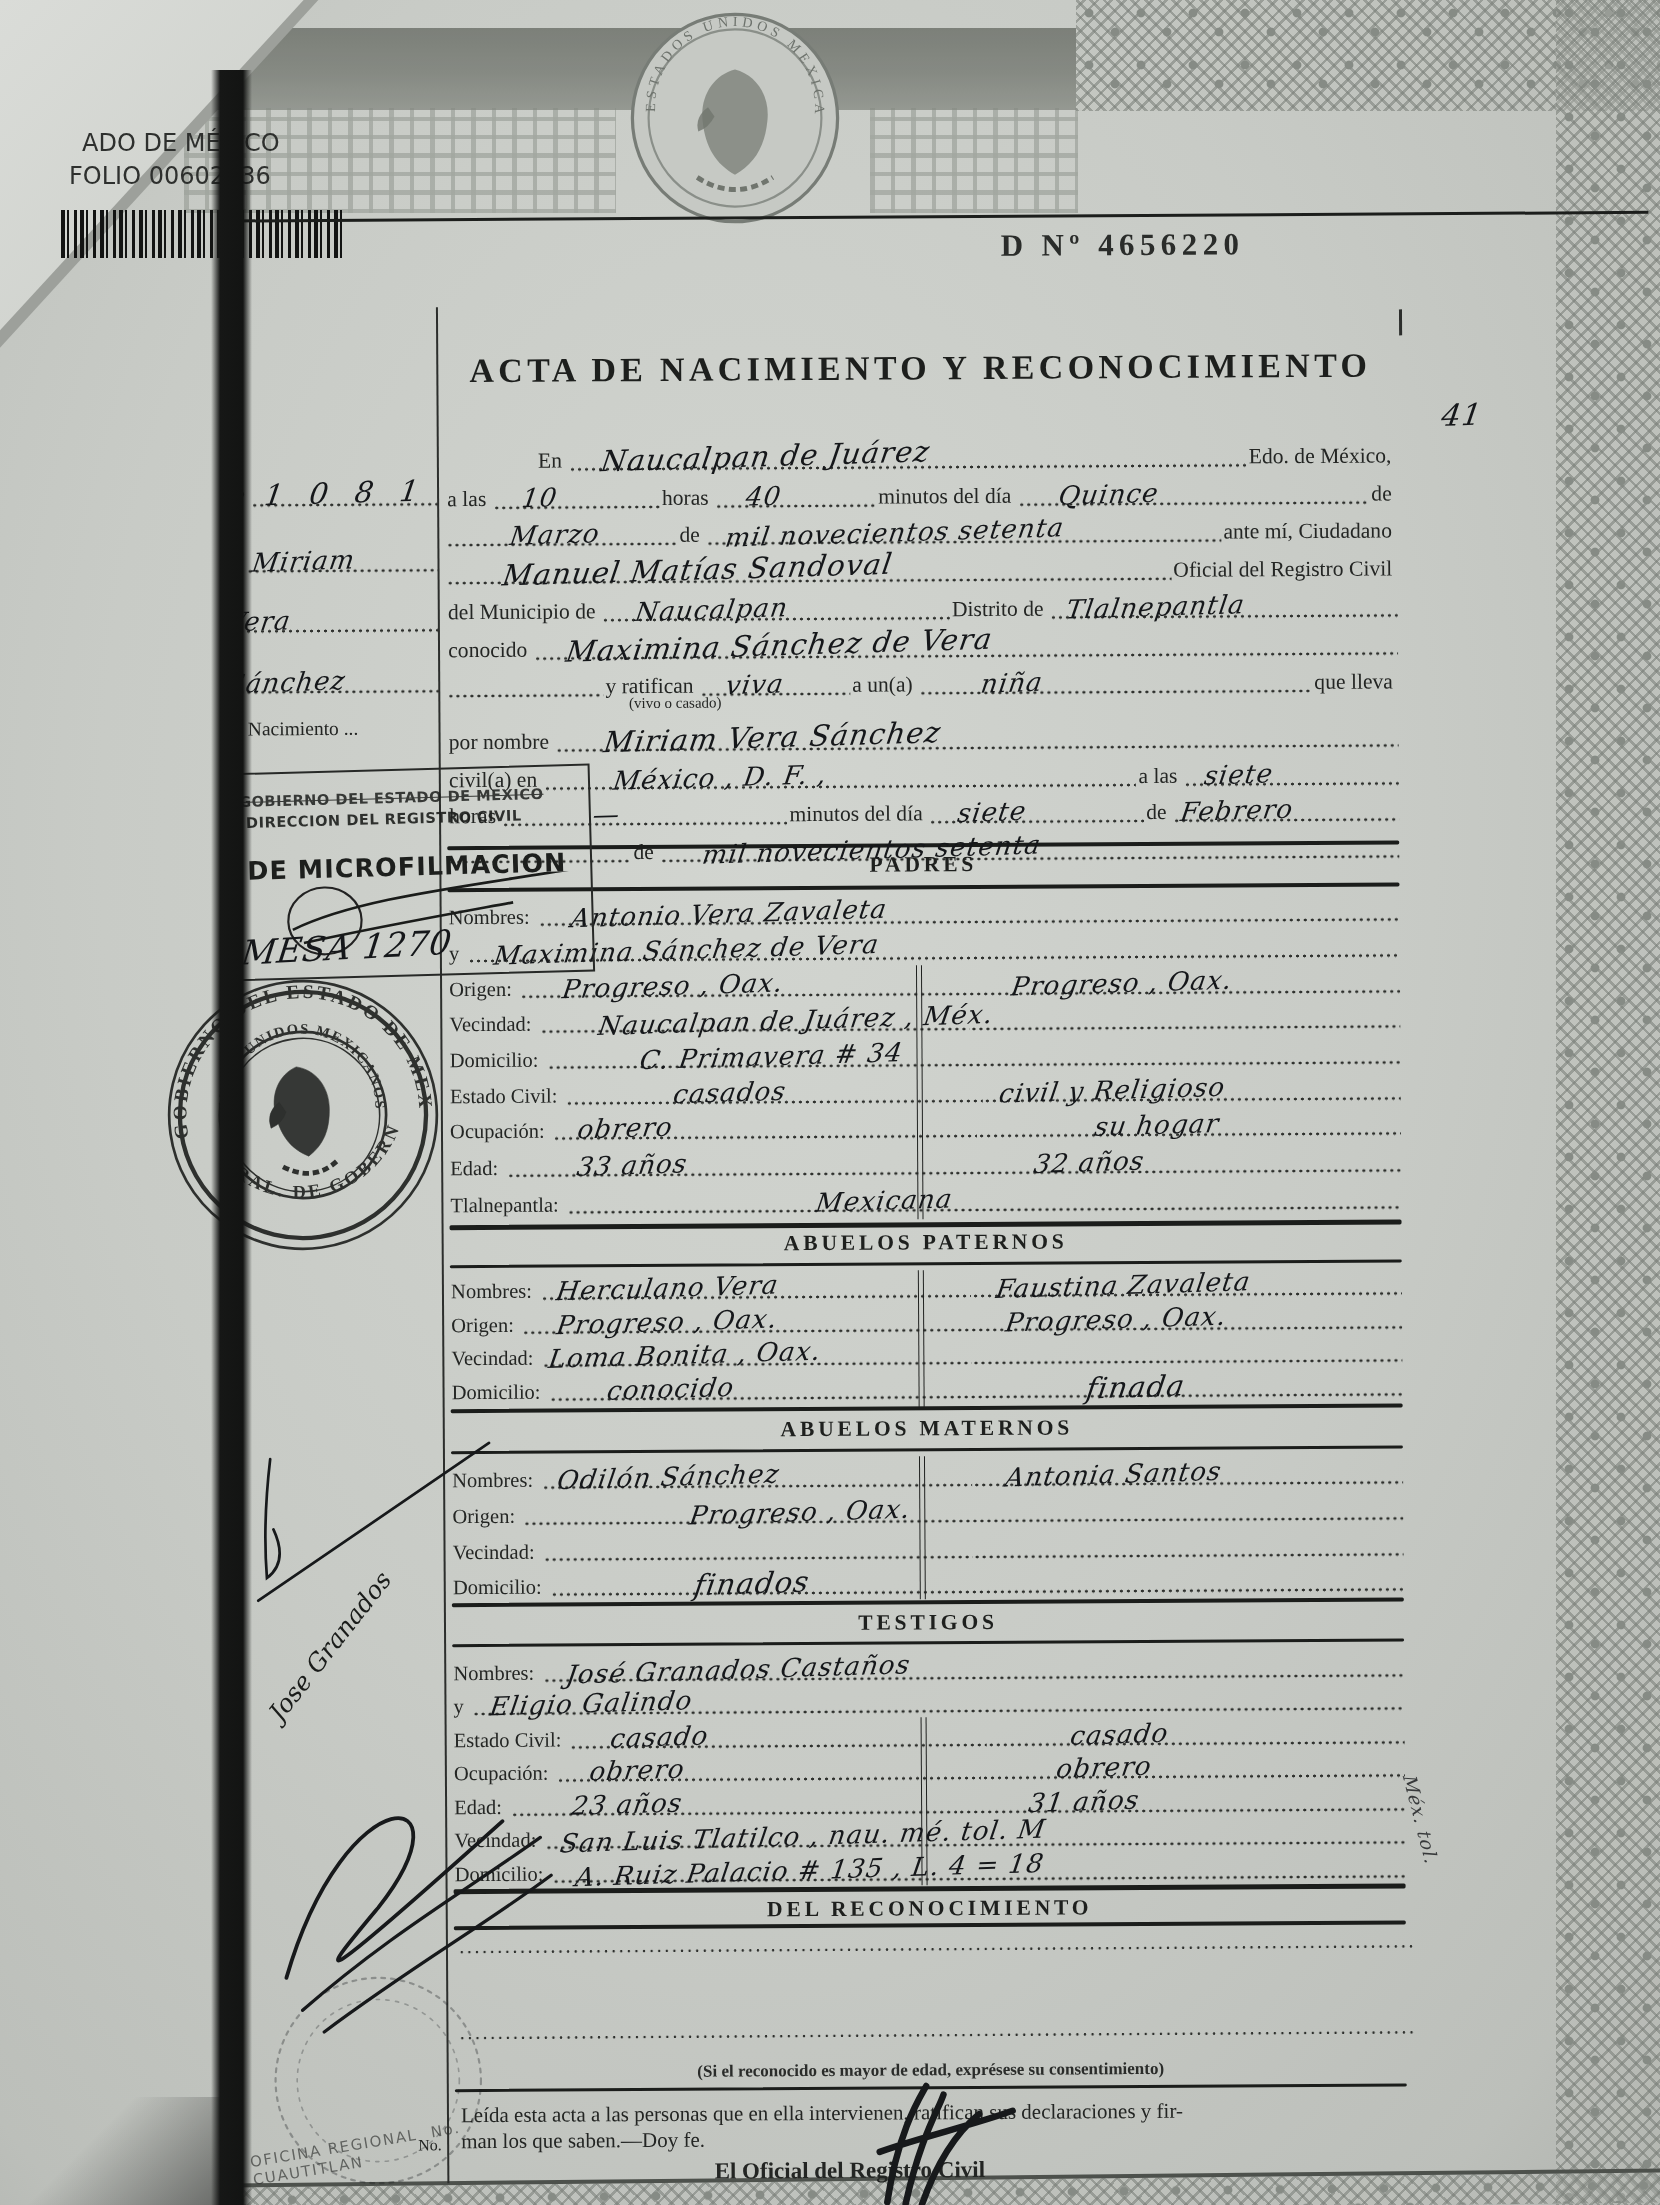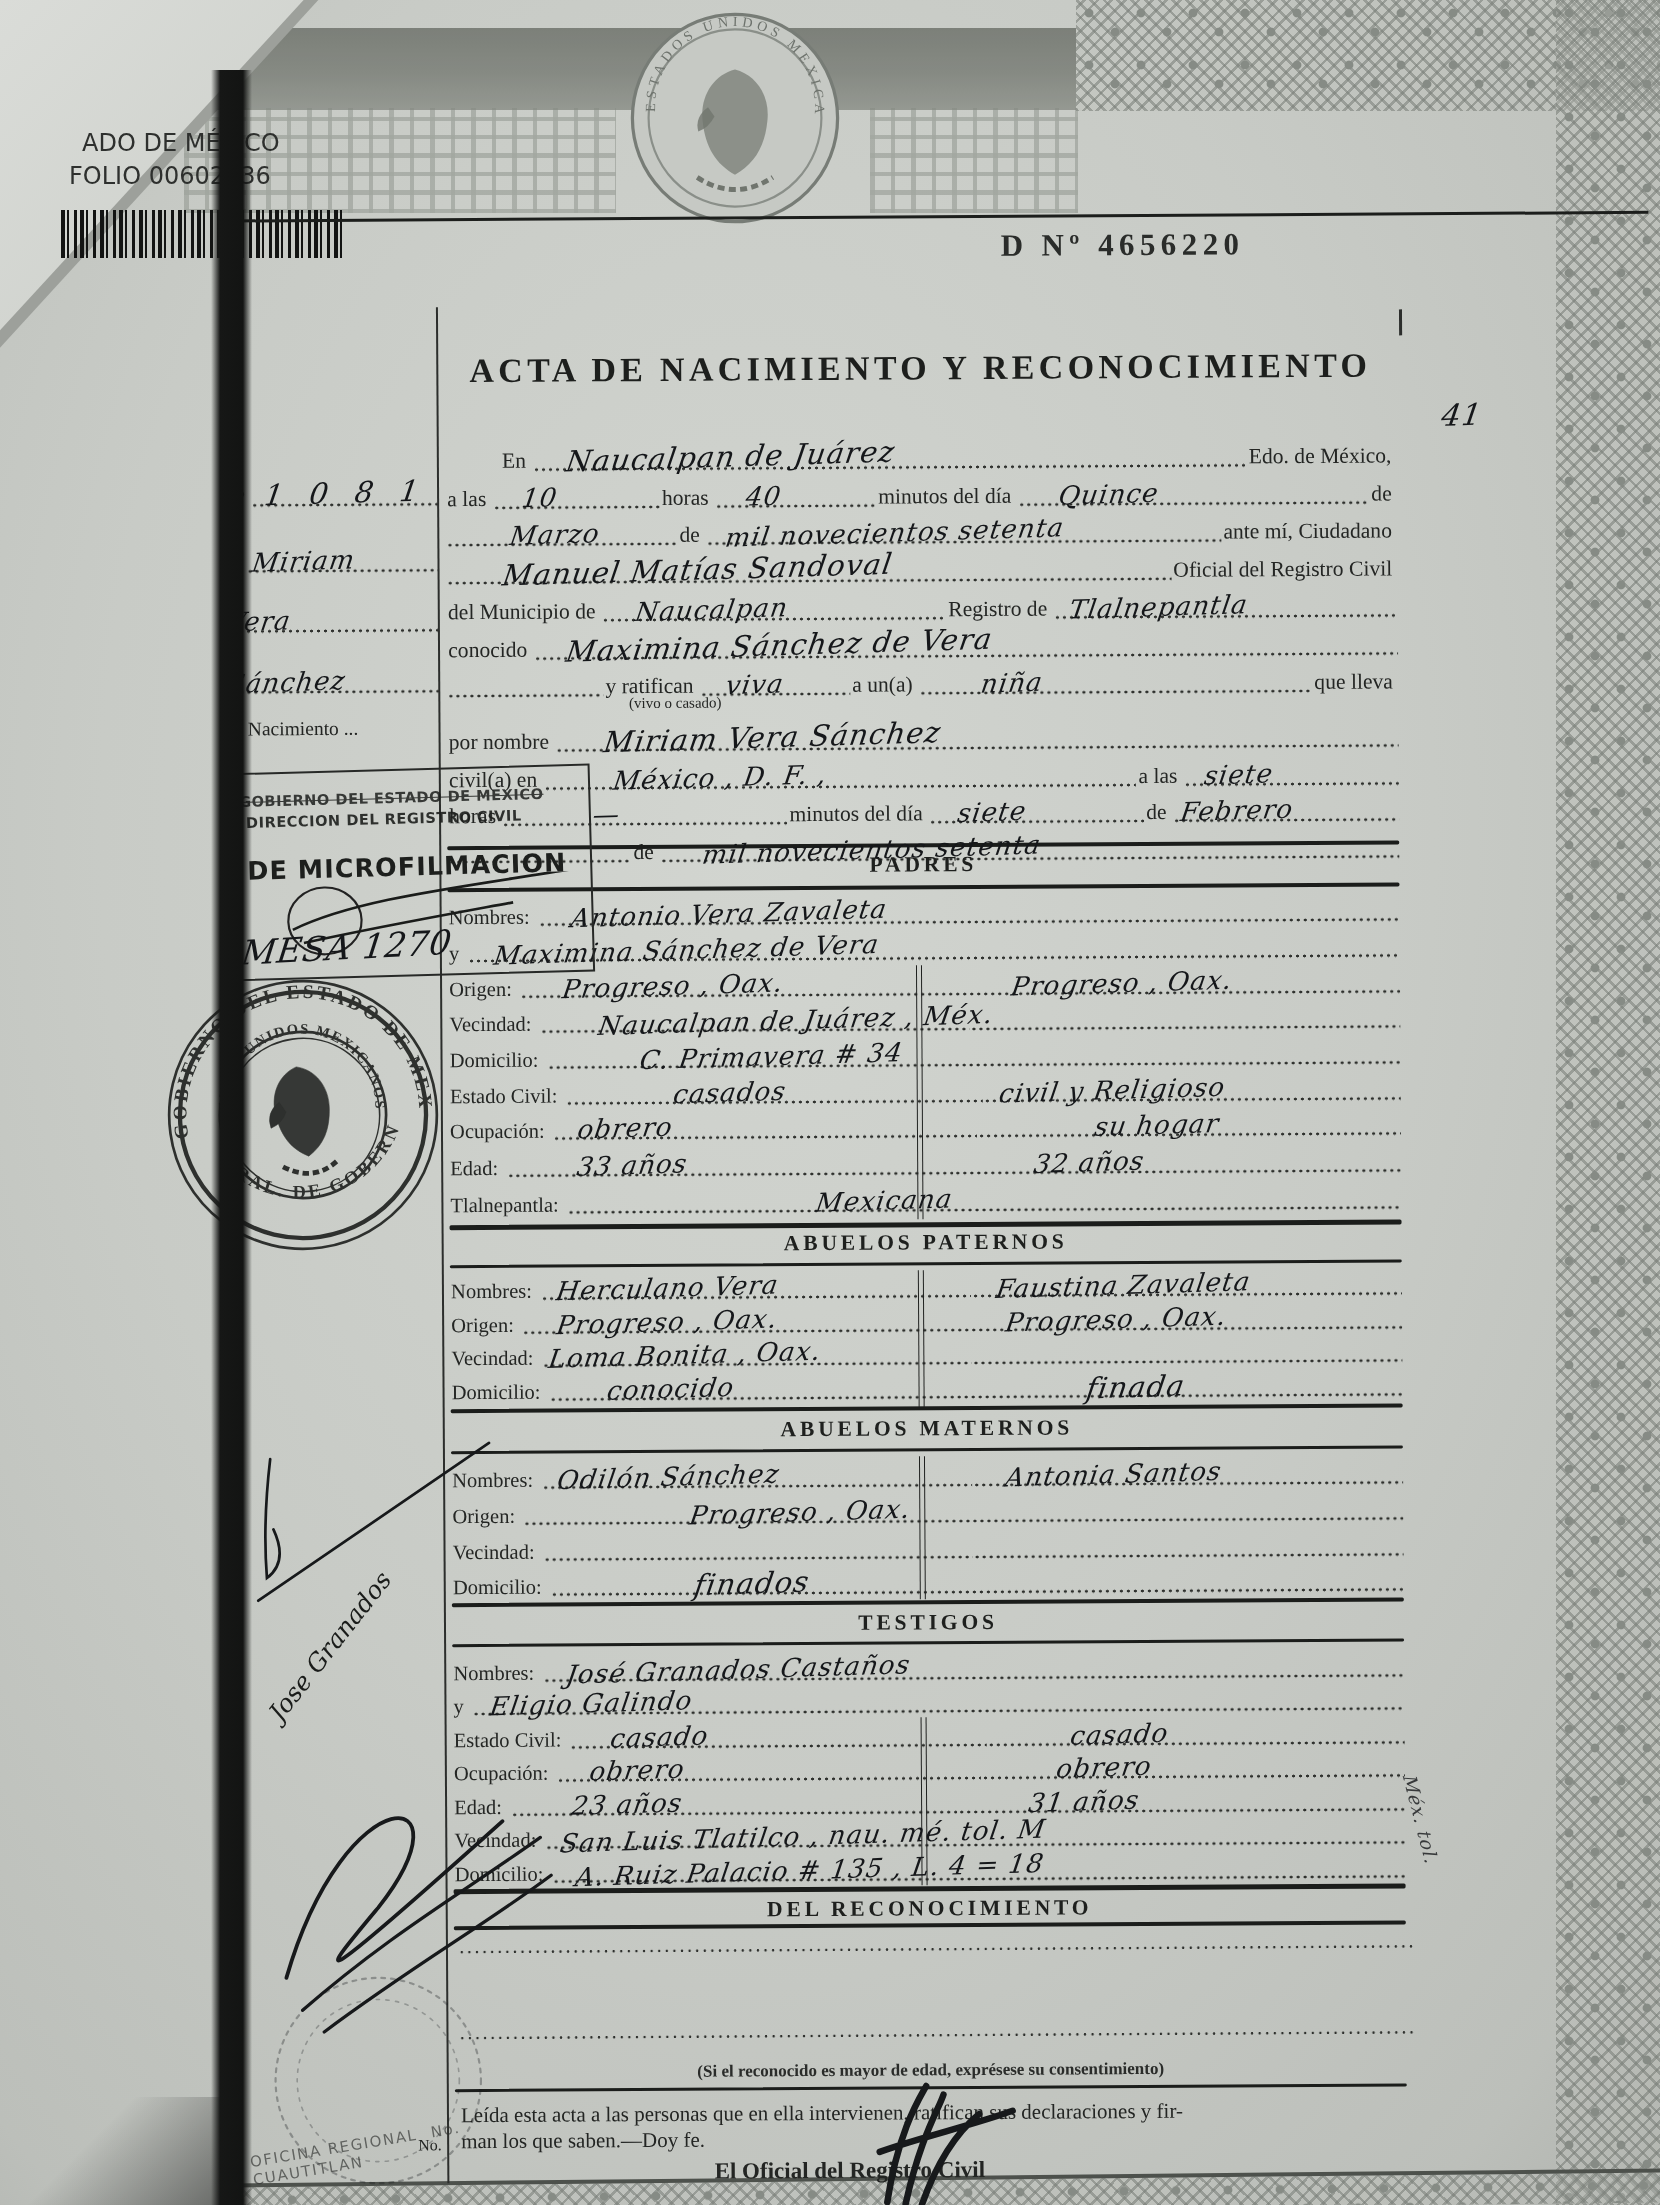--- a/index.html
+++ b/index.html
@@ -121,21 +121,21 @@
     <div class="abs" style="left:238px;top:216px;width:1416px;height:2.7px;background:#1c1e1c;"></div>
     <div class="abs" style="left:1006px;top:229px;font-size:31px;font-weight:bold;letter-spacing:5.4px;color:#2a2c2a;">D  Nº  4656220</div>
 
     <div class="vline" style="left:441px;top:305px;width:2.2px;height:1876px;"></div>
     <div class="vline" style="left:1404px;top:313px;width:2.7px;height:26px;"></div>
 
     <div class="abs" style="left:449px;top:350px;width:952px;text-align:center;font-size:34px;font-weight:bold;letter-spacing:4.3px;color:#1d1f1d;">ACTA DE NACIMIENTO Y RECONOCIMIENTO</div>
     <div class="abs hw" style="left:1312px;top:401px;font-size:30px;">41</div>
 
     <div class="line" style="top:438px">
-      <span class="p" style="margin-left:55px">En</span>
+      <span class="p" style="margin-left:91px">En</span>
       <span class="slot">
           <span class="hw big" style="left:5%">Naucalpan  de  Juárez</span>
         </span>
       <span class="p">Edo. de México,</span>
     </div>
     <div class="line" style="top:476px">
       <span class="p">a las</span>
       <span class="slot" style="flex:0 0 168px">
           <span class="hw" style="left:18%">10</span>
         </span>
@@ -163,21 +163,21 @@
       <span class="slot">
           <span class="hw big" style="left:8%">Manuel   Matías   Sandoval</span>
         </span>
       <span class="p">Oficial del Registro Civil</span>
     </div>
     <div class="line" style="top:589px">
       <span class="p">del Municipio de</span>
       <span class="slot">
           <span class="hw" style="left:10%">Naucalpan</span>
         </span>
-      <span class="p">Registro de</span>
+      <span class="p">Distrito de</span>
       <span class="slot">
           <span class="hw" style="left:5%">Tlalnepantla</span>
         </span>
     </div>
     <div class="line" style="top:627px">
       <span class="p">conocido</span>
       <span class="slot">
           <span class="hw big" style="left:4%">Maximina    Sánchez    de    Vera</span>
         </span>
     </div>

